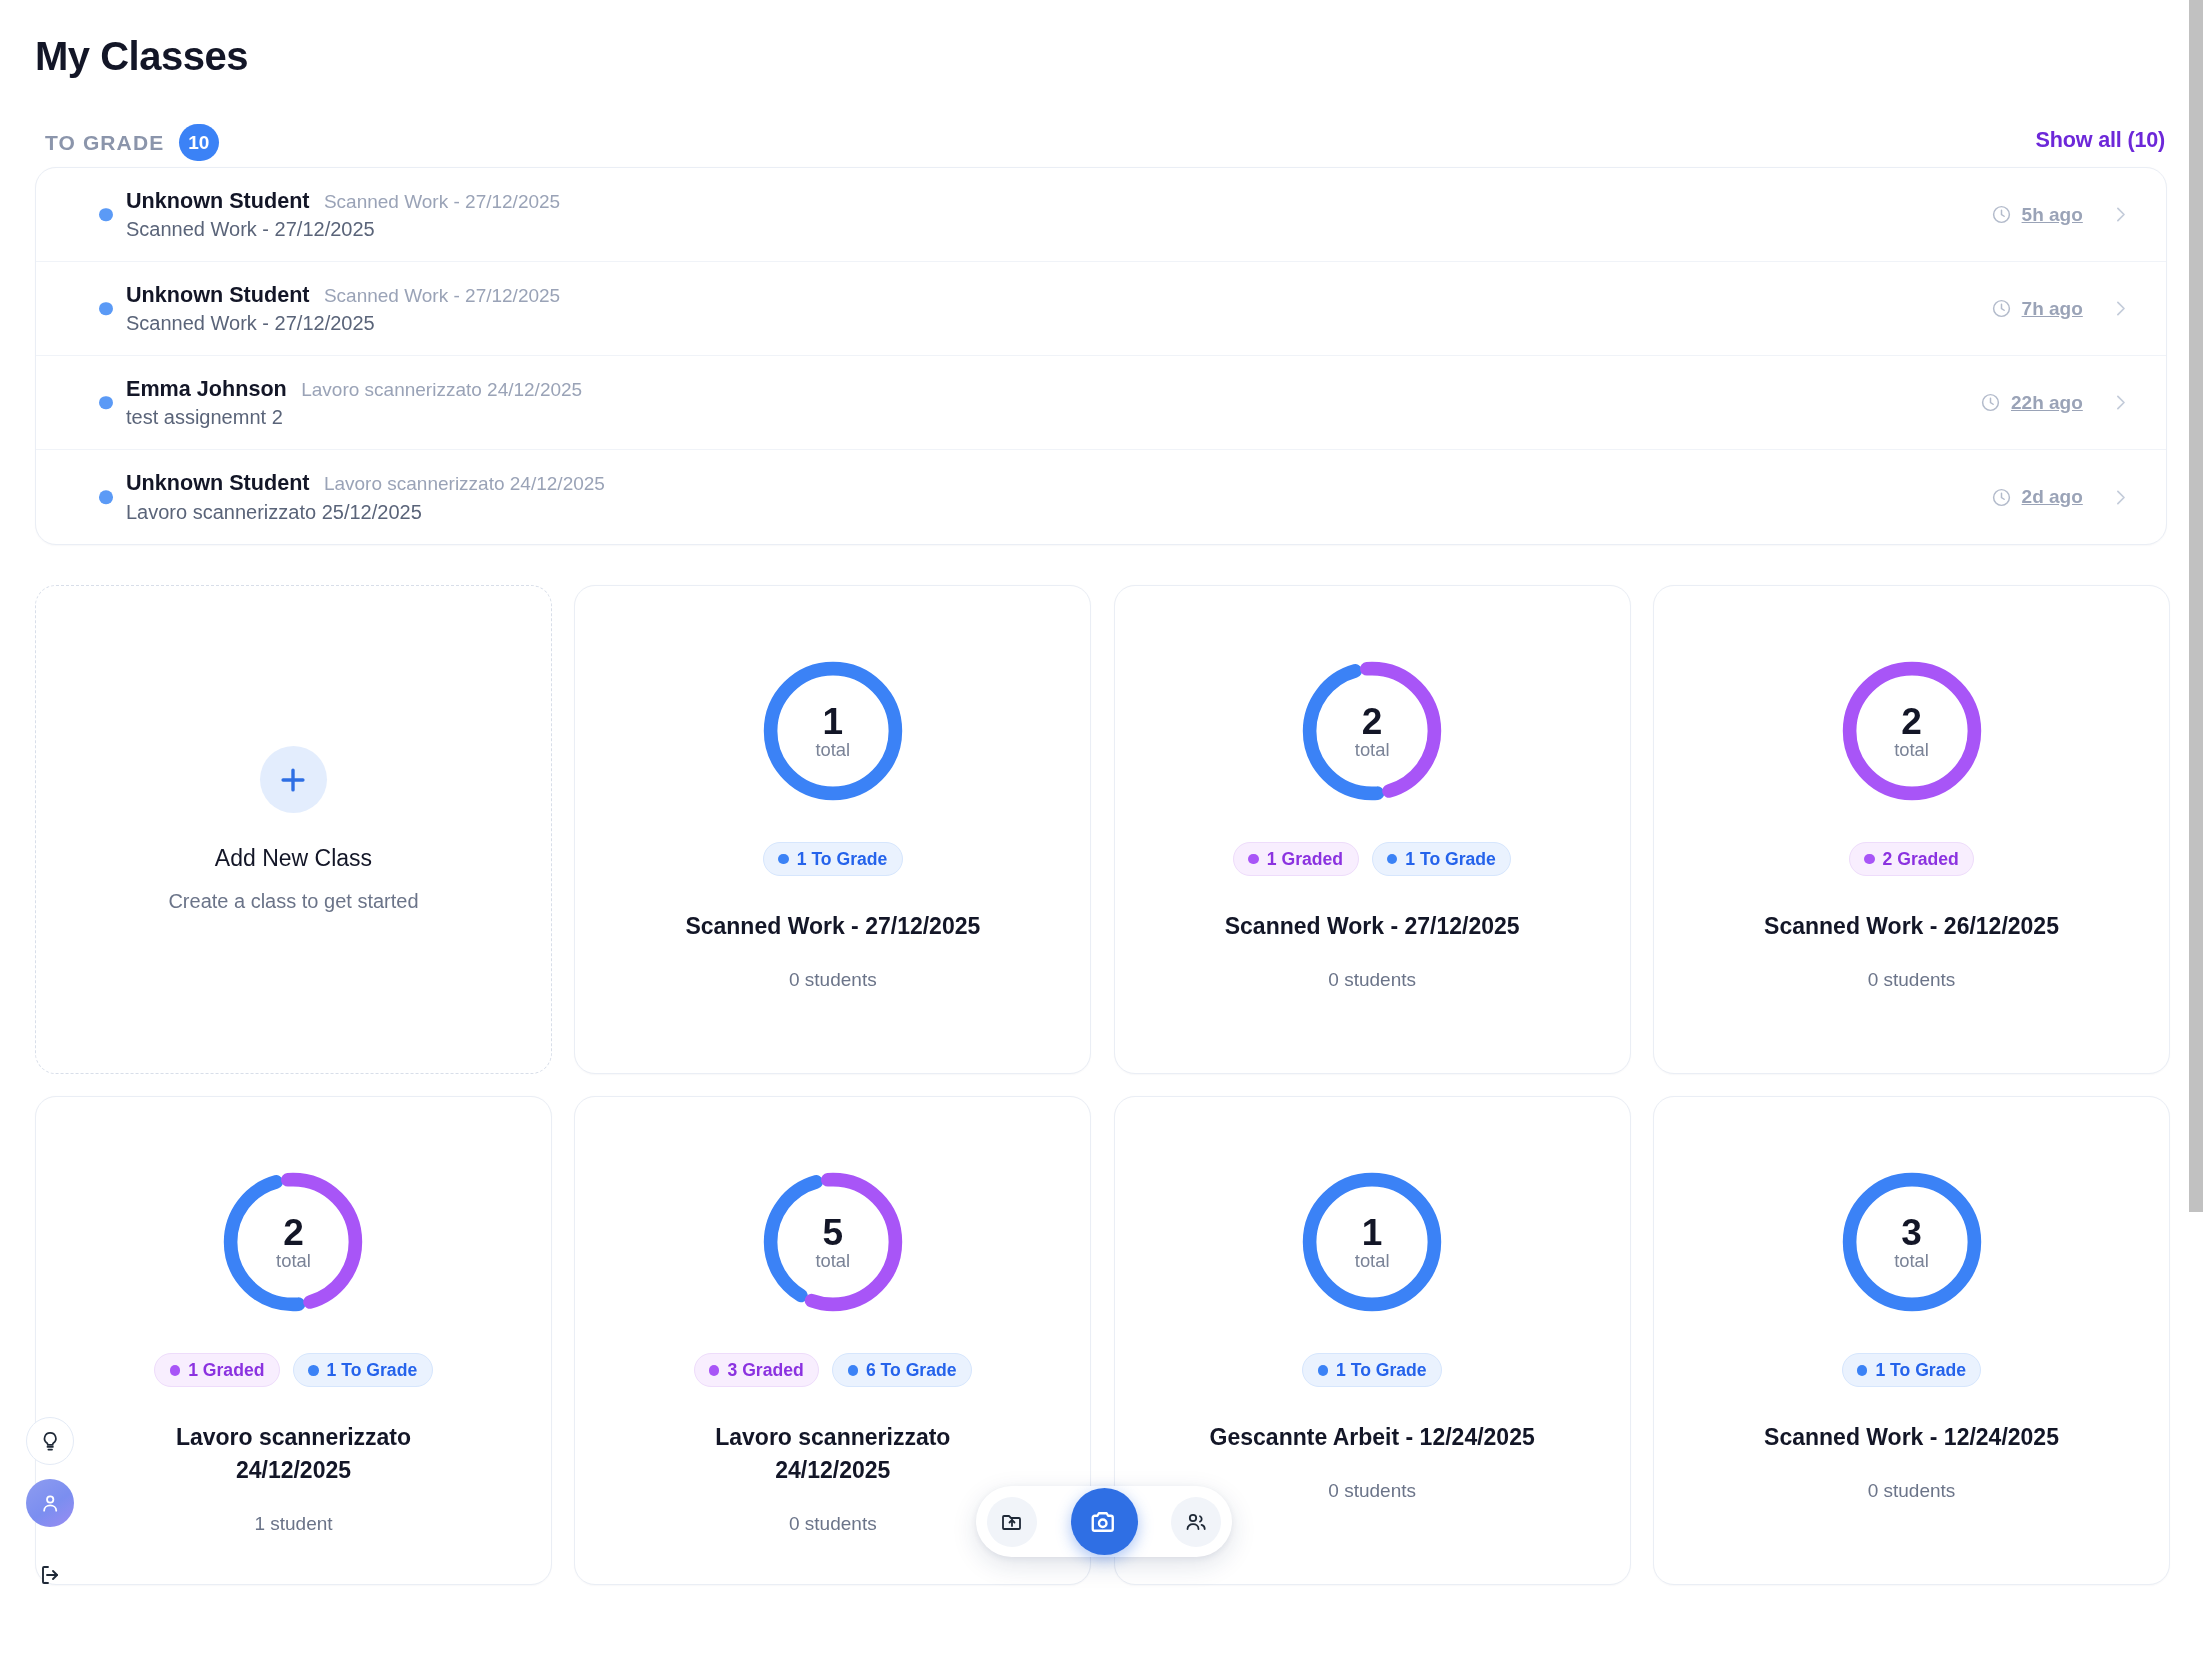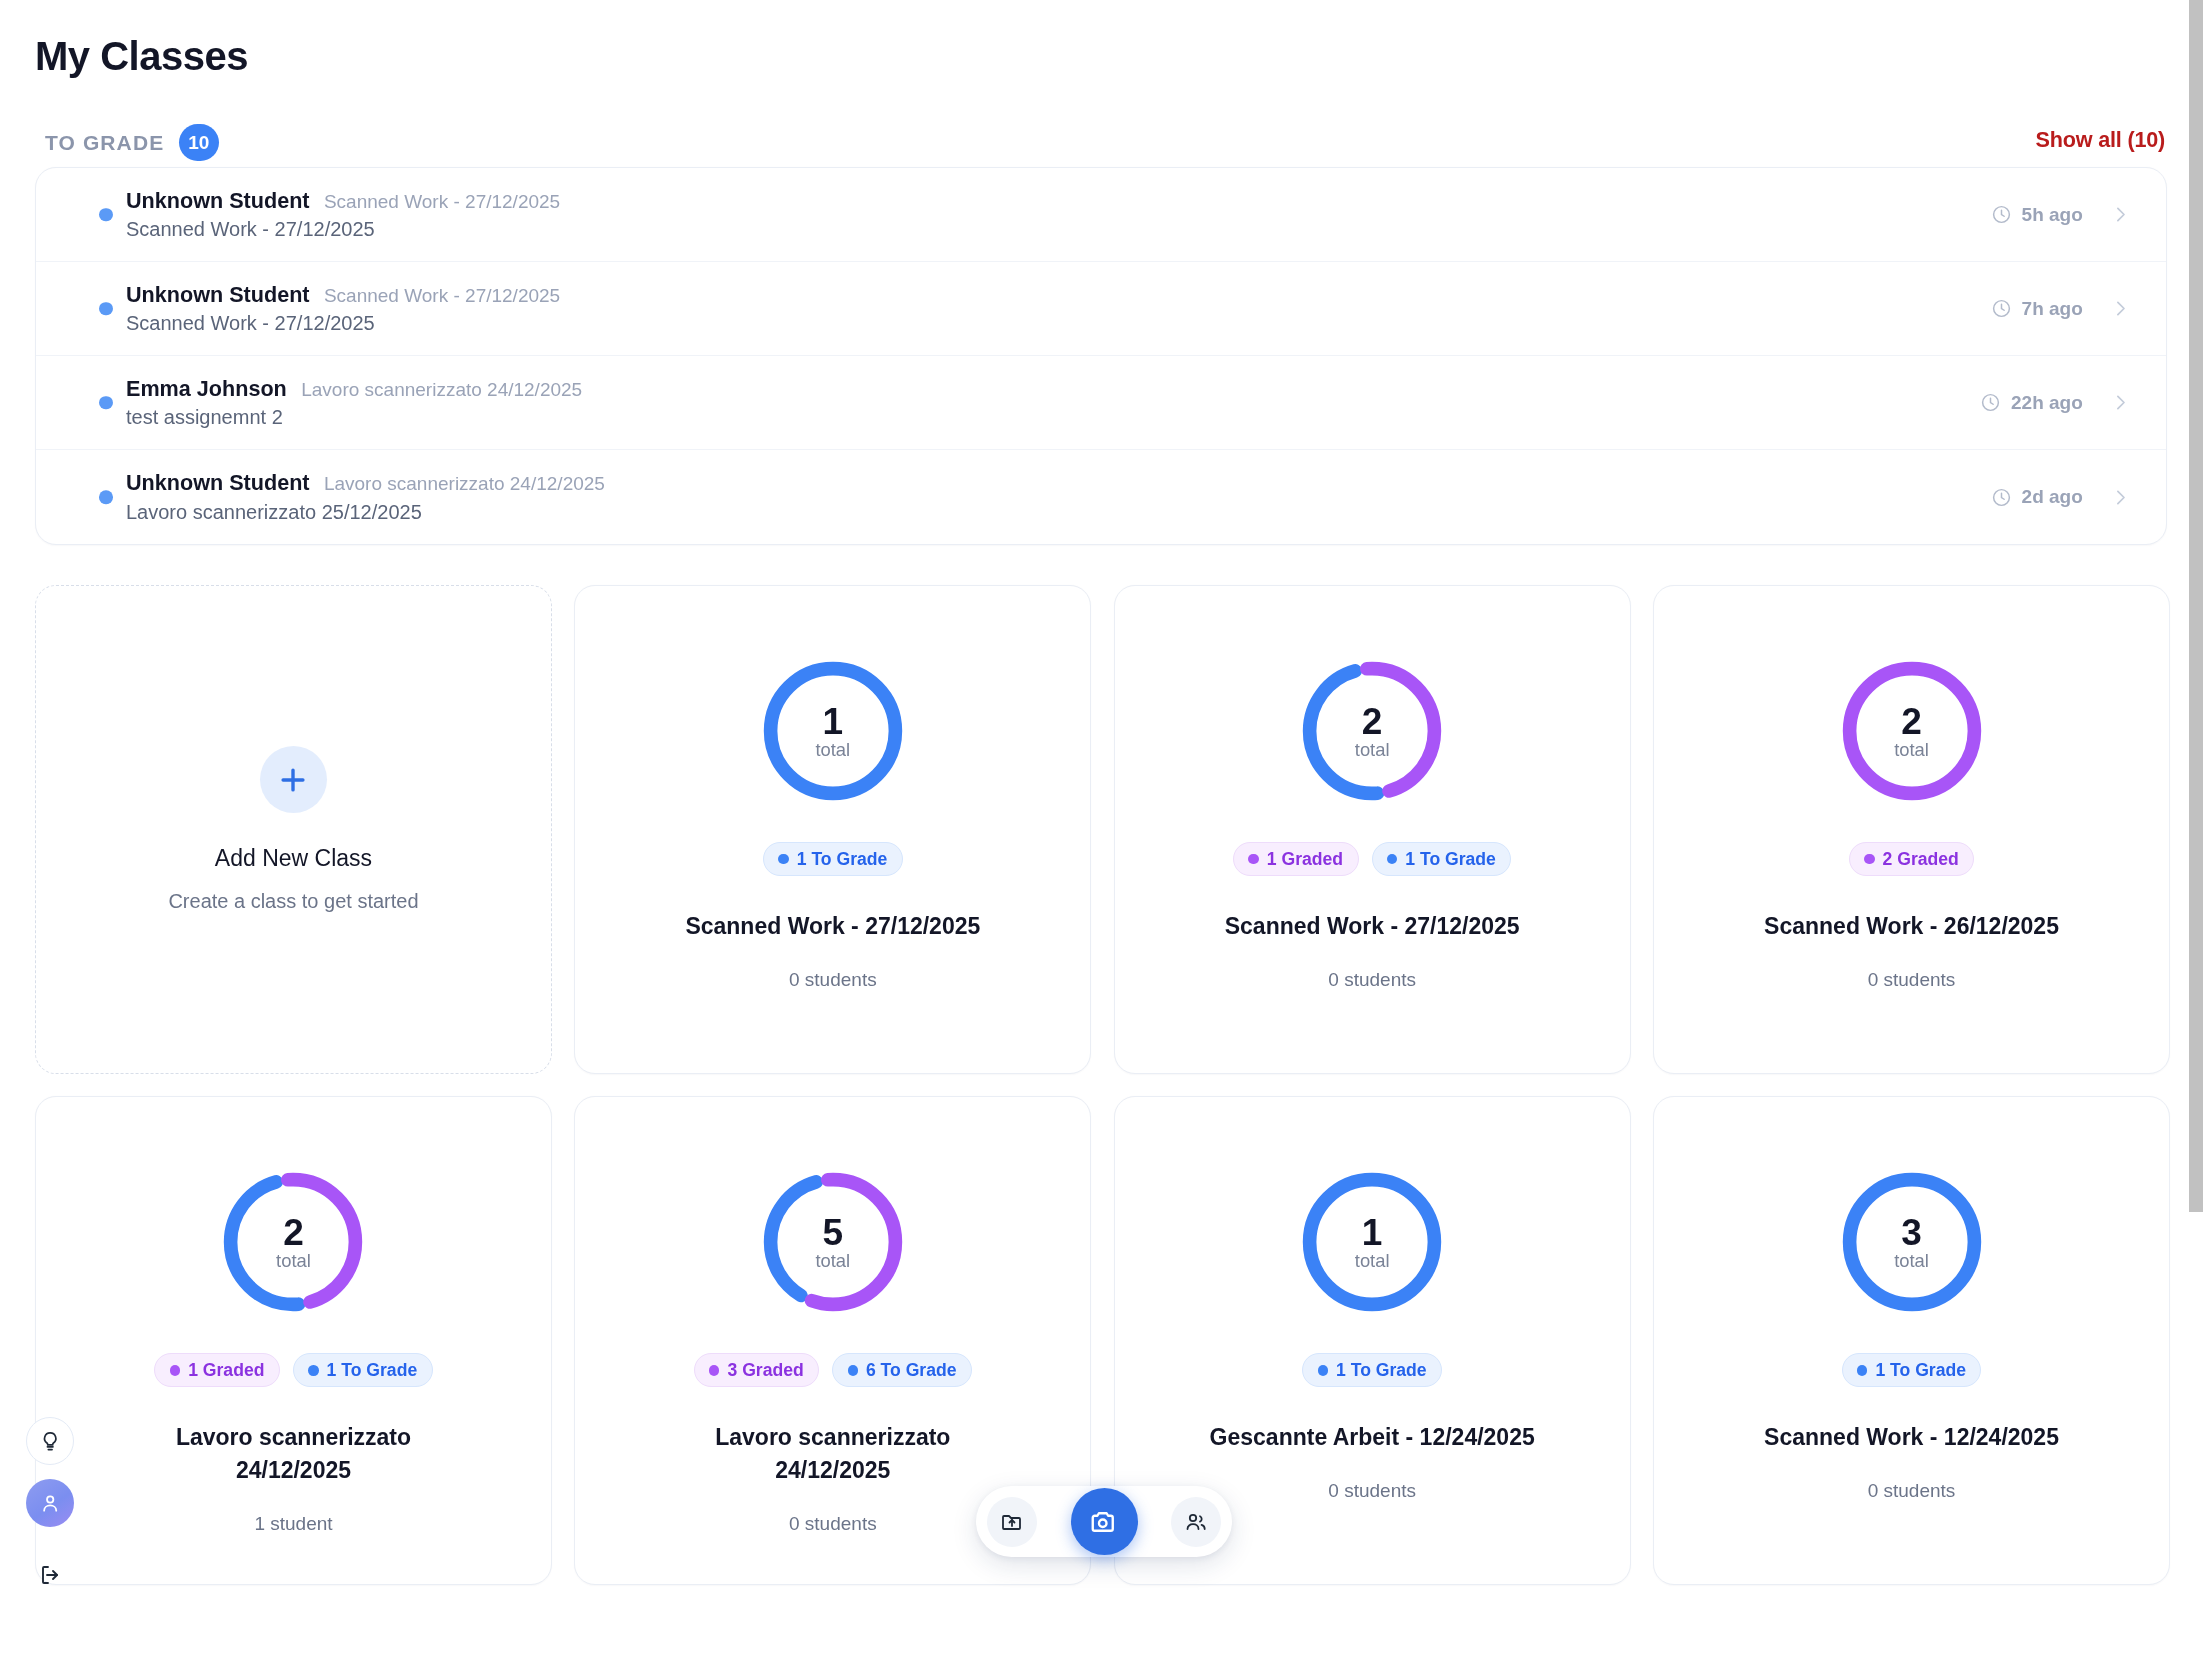--- a/index.html
+++ b/index.html
@@ -58,21 +58,21 @@
     align-items: center;
     justify-content: center;
   }
 
   .show-all {
     position: absolute;
     right: 40px;
     top: 127px;
     font-size: 21.6px;
     font-weight: 700;
-    color: #b91c1c;
+    color: #6d28d9;
     cursor: pointer;
     letter-spacing: -0.2px;
   }
 
   
   .grade-list {
     position: absolute;
     left: 35px;
     top: 167px;
     width: 2132px;
@@ -139,20 +139,21 @@
     flex-shrink: 0;
   }
   .row-time {
     display: flex;
     align-items: center;
     gap: 9.6px;
     font-size: 19px;
     font-weight: 600;
     color: #9aa3b7;
     white-space: nowrap;
+    text-decoration: underline;
   }
   .clock-ico { width: 21px; height: 21px; display: block; }
   .chevron-ico { width: 21px; height: 21px; display: block; margin-left: 11.2px; }
 
   
   .grid {
     position: absolute;
     left: 35px;
     top: 585px;
     width: 2135px;

